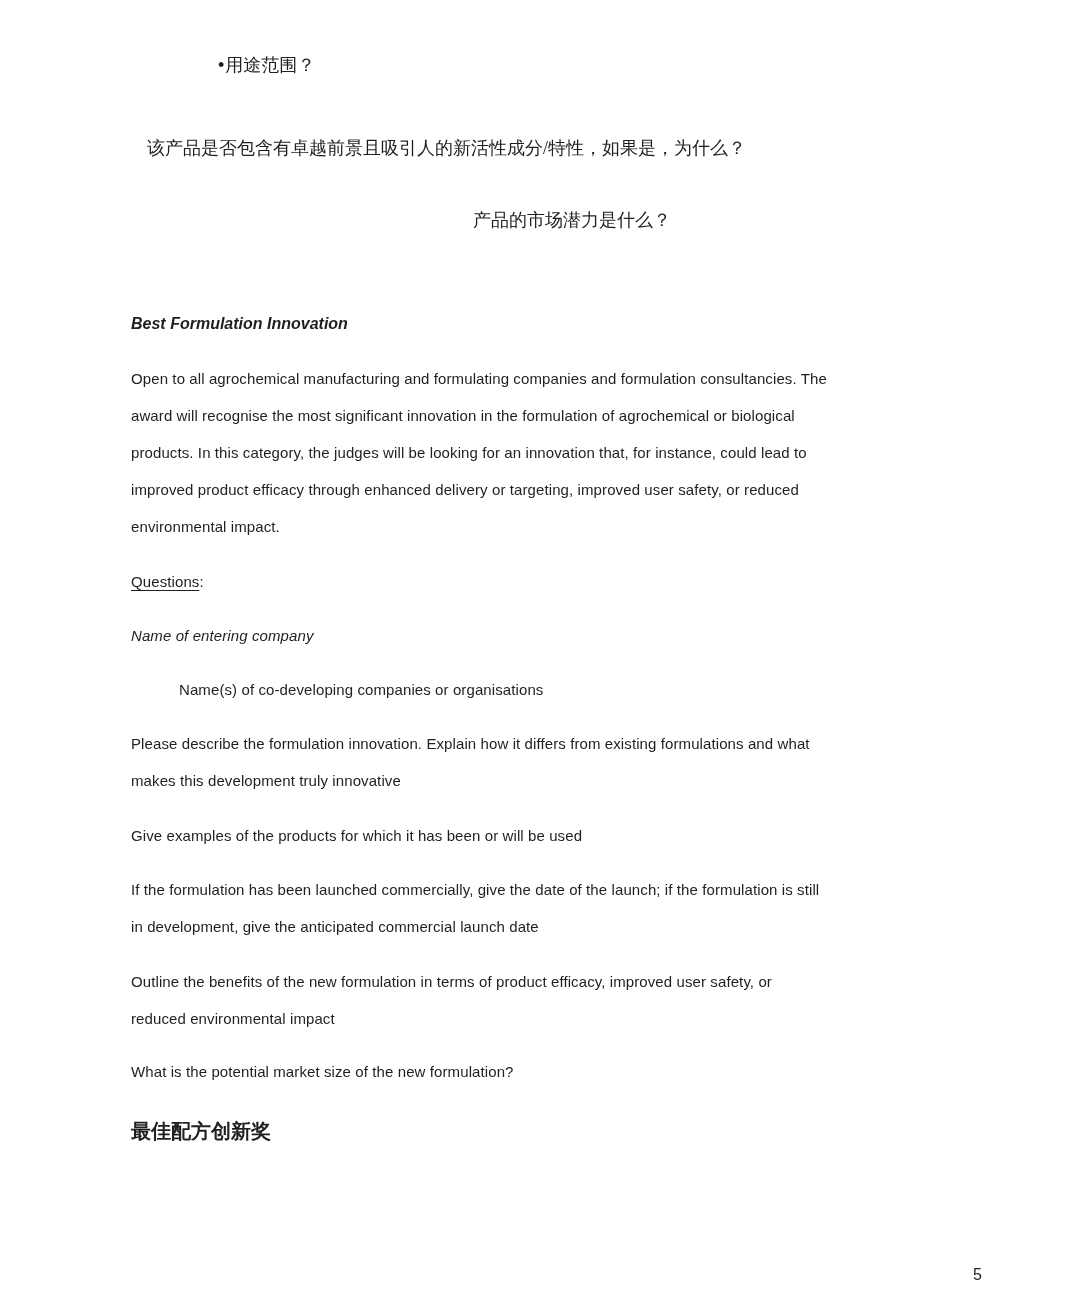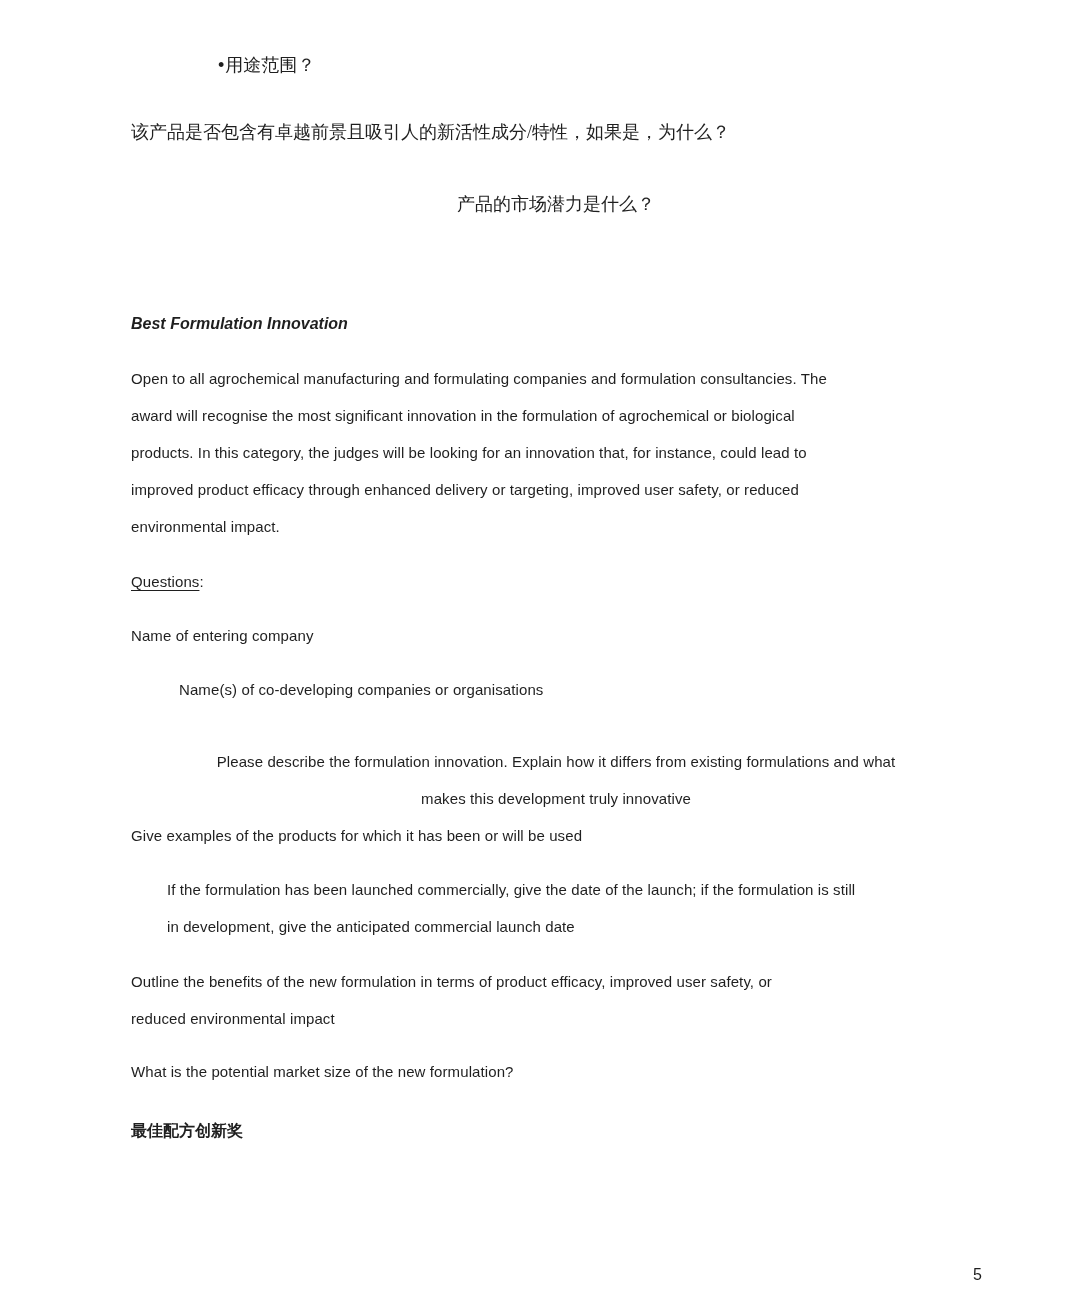--- a/index.html
+++ b/index.html
@@ -32,21 +32,21 @@
     line-height: 26px;
     padding-left: 87px;
   }
   .bullet-glyph {
     display: inline-block;
     margin-right: 1px;
   }
   .cn {
     font-size: 18px;
     line-height: 28px;
-    margin: 0;
+    margin: 16px;
     font-family: Liberation Serif, serif;
   }
   .en-heading {
     font-size: 16px;
     font-weight: 700;
     line-height: 20px;
     margin: 0;
     font-style: italic;
   }
   .body-para {
@@ -55,21 +55,21 @@
     margin: 0;
     white-space: pre-line;
     letter-spacing: 0.1px;
   }
   .questions-label .underlined {
     text-decoration: underline;
     text-underline-offset: 3px;
     text-align: center;
   }
   .cn-heading {
-    font-size: 16px;
+    font-size: 20px;
     font-weight: 700;
     line-height: 26px;
     margin: 0;
   }
   .page-number {
     position: absolute;
     right: 98px;
     top: 1265px;
     font-size: 16px;
     line-height: 20px;
@@ -92,30 +92,30 @@
     <h3 class="block en-heading" style="top:314px;">Best Formulation Innovation</h3>
 
     <p class="block body-para" style="top:360px;">Open to all agrochemical manufacturing and formulating companies and formulation consultancies. The
 award will recognise the most significant innovation in the formulation of agrochemical or biological
 products. In this category, the judges will be looking for an innovation that, for instance, could lead to
 improved product efficacy through enhanced delivery or targeting, improved user safety, or reduced
 environmental impact.</p>
 
     <p class="block body-para questions-label" style="top:563px;"><span class="underlined">Questions</span><span>:</span></p>
 
-    <p class="block body-para" style="top:617px;">Name of entering company</p>
+    <p class="block body-para" style="top:617px;font-style:italic;">Name of entering company</p>
 
     <p class="block body-para" style="top:671px;margin-left:48px;">Name(s) of co-developing companies or organisations</p>
 
-    <p class="block body-para" style="top:743px;text-align:center;">Please describe the formulation innovation. Explain how it differs from existing formulations and what
+    <p class="block body-para" style="top:725px;">Please describe the formulation innovation. Explain how it differs from existing formulations and what
 makes this development truly innovative</p>
 
     <p class="block body-para" style="top:817px;">Give examples of the products for which it has been or will be used</p>
 
-    <p class="block body-para" style="top:871px;margin-left:36px;">If the formulation has been launched commercially, give the date of the launch; if the formulation is still
+    <p class="block body-para" style="top:871px;">If the formulation has been launched commercially, give the date of the launch; if the formulation is still
 in development, give the anticipated commercial launch date</p>
 
     <p class="block body-para" style="top:963px;">Outline the benefits of the new formulation in terms of product efficacy, improved user safety, or
 reduced environmental impact</p>
 
     <p class="block body-para" style="top:1053px;">What is the potential market size of the new formulation?</p>
 
     <h3 class="block cn-heading" style="top:1118px;">最佳配方创新奖</h3>
 
   </div>

